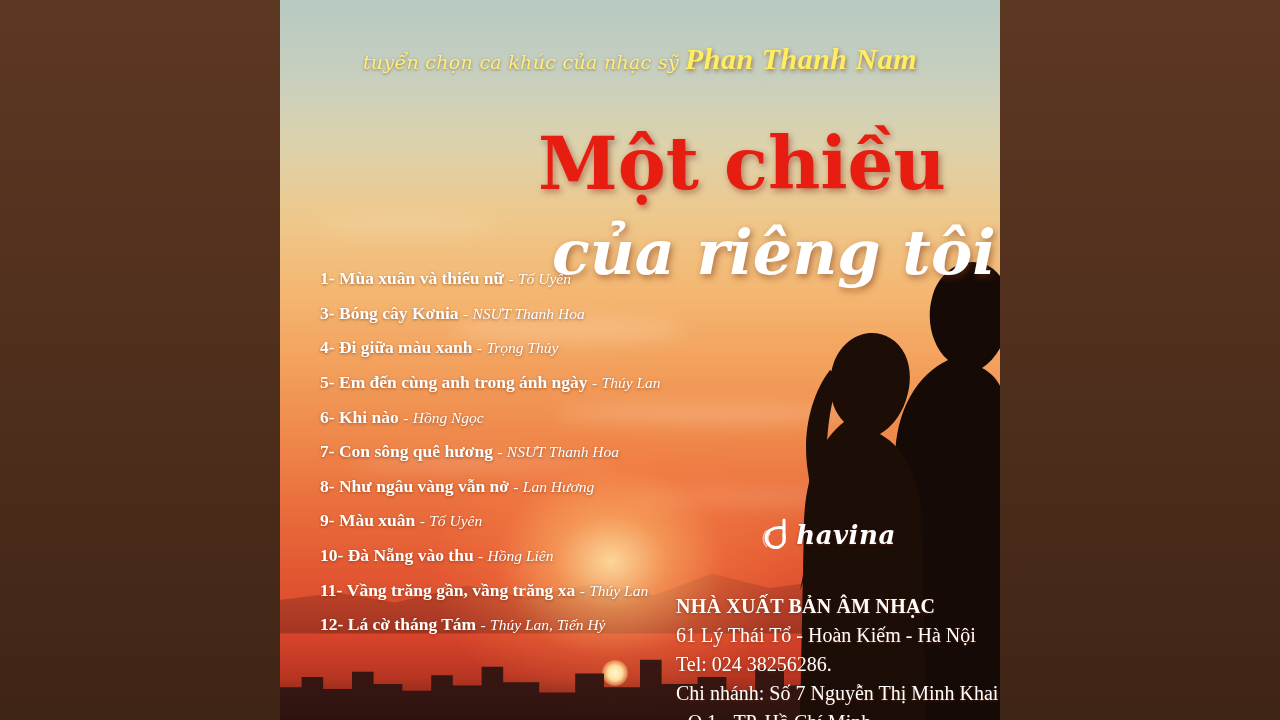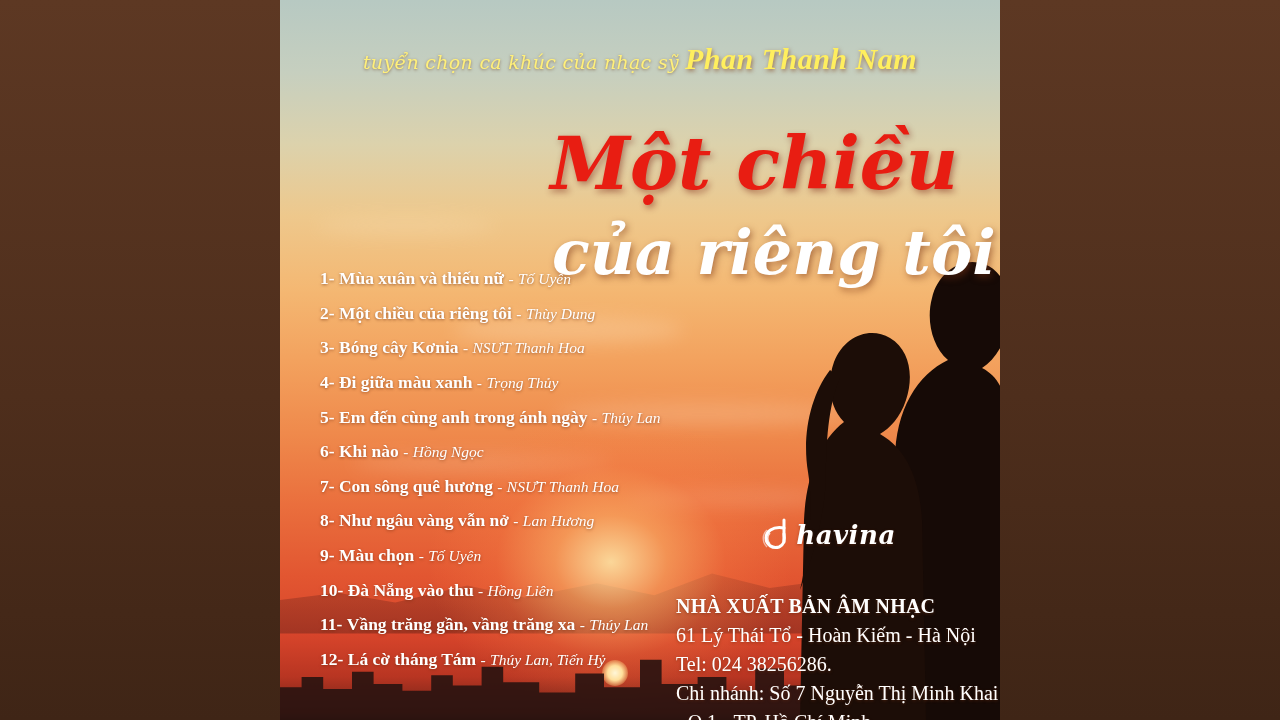--- a/index.html
+++ b/index.html
@@ -169,24 +169,23 @@
     letter-spacing: .5px;
     margin-left: 6px;
     text-shadow: 1px 2px 4px rgba(120,50,10,.6);
   }
 
   .title-main {
     position: absolute;
     right: 42px;
     top: 128px;
     width: 420px;
-    text-align: right;
+    text-align: left;
     font-family: "DejaVu Serif", serif;
     font-weight: bold;
-    font-style: italic;
     font-size: 72px;
     line-height: 1;
     color: #e81d12;
     text-shadow: 2px 3px 6px rgba(110,20,10,.45);
     white-space: nowrap;
   }
   .title-sub {
     position: absolute;
     right: 28px;
     top: 222px;
@@ -306,28 +305,27 @@
 
     <div class="tagline">
       <span>tuyển chọn ca khúc của nhạc sỹ</span><span class="composer">Phan Thanh Nam</span>
     </div>
 
     <div class="title-main">Một chiều</div>
     <div class="title-sub">của riêng tôi</div>
 
     <div class="tracklist">
       <div class="track"><span class="num">1-</span> <span class="name">Mùa xuân và thiếu nữ</span> <span class="artist">-</span> <span class="artist">Tố Uyên</span></div>
-      <div class="track"><span class="num">2-</span> <span class="name">Một chiều của riêng tôi</span> <span class="artist">-</span> <span class="artist">Thùy Dung</span></div>
       <div class="track"><span class="num">3-</span> <span class="name">Bóng cây Kơnia</span> <span class="artist">-</span> <span class="artist">NSƯT Thanh Hoa</span></div>
       <div class="track"><span class="num">4-</span> <span class="name">Đi giữa màu xanh</span> <span class="artist">-</span> <span class="artist">Trọng Thủy</span></div>
       <div class="track"><span class="num">5-</span> <span class="name">Em đến cùng anh trong ánh ngày</span> <span class="artist">-</span> <span class="artist">Thúy Lan</span></div>
       <div class="track"><span class="num">6-</span> <span class="name">Khi nào</span> <span class="artist">-</span> <span class="artist">Hồng Ngọc</span></div>
       <div class="track"><span class="num">7-</span> <span class="name">Con sông quê hương</span> <span class="artist">-</span> <span class="artist">NSƯT Thanh Hoa</span></div>
       <div class="track"><span class="num">8-</span> <span class="name">Như ngâu vàng vẫn nở</span> <span class="artist">-</span> <span class="artist">Lan Hương</span></div>
-      <div class="track"><span class="num">9-</span> <span class="name">Màu chọn</span> <span class="artist">-</span> <span class="artist">Tố Uyên</span></div>
+      <div class="track"><span class="num">9-</span> <span class="name">Màu xuân</span> <span class="artist">-</span> <span class="artist">Tố Uyên</span></div>
       <div class="track"><span class="num">10-</span> <span class="name">Đà Nẵng vào thu</span> <span class="artist">-</span> <span class="artist">Hồng Liên</span></div>
       <div class="track"><span class="num">11-</span> <span class="name">Vầng trăng gần, vầng trăng xa</span> <span class="artist">-</span> <span class="artist">Thúy Lan</span></div>
       <div class="track"><span class="num">12-</span> <span class="name">Lá cờ tháng Tám</span> <span class="artist">-</span> <span class="artist">Thúy Lan, Tiến Hỷ</span></div>
     </div>
 
     <div class="logo-wrap">
       <span class="logo-mark">
         <svg width="30" height="34" viewBox="0 0 30 34" aria-hidden="true">
           <path d="M22 2 L22 24" stroke="#ffffff" stroke-width="3" fill="none" stroke-linecap="round"></path>
           <path d="M22 10 C10 8 4 14 4 20 C4 27 11 31 17 29 C22 27 23 21 22 16" stroke="#ffffff" stroke-width="3" fill="none" stroke-linecap="round"></path>

